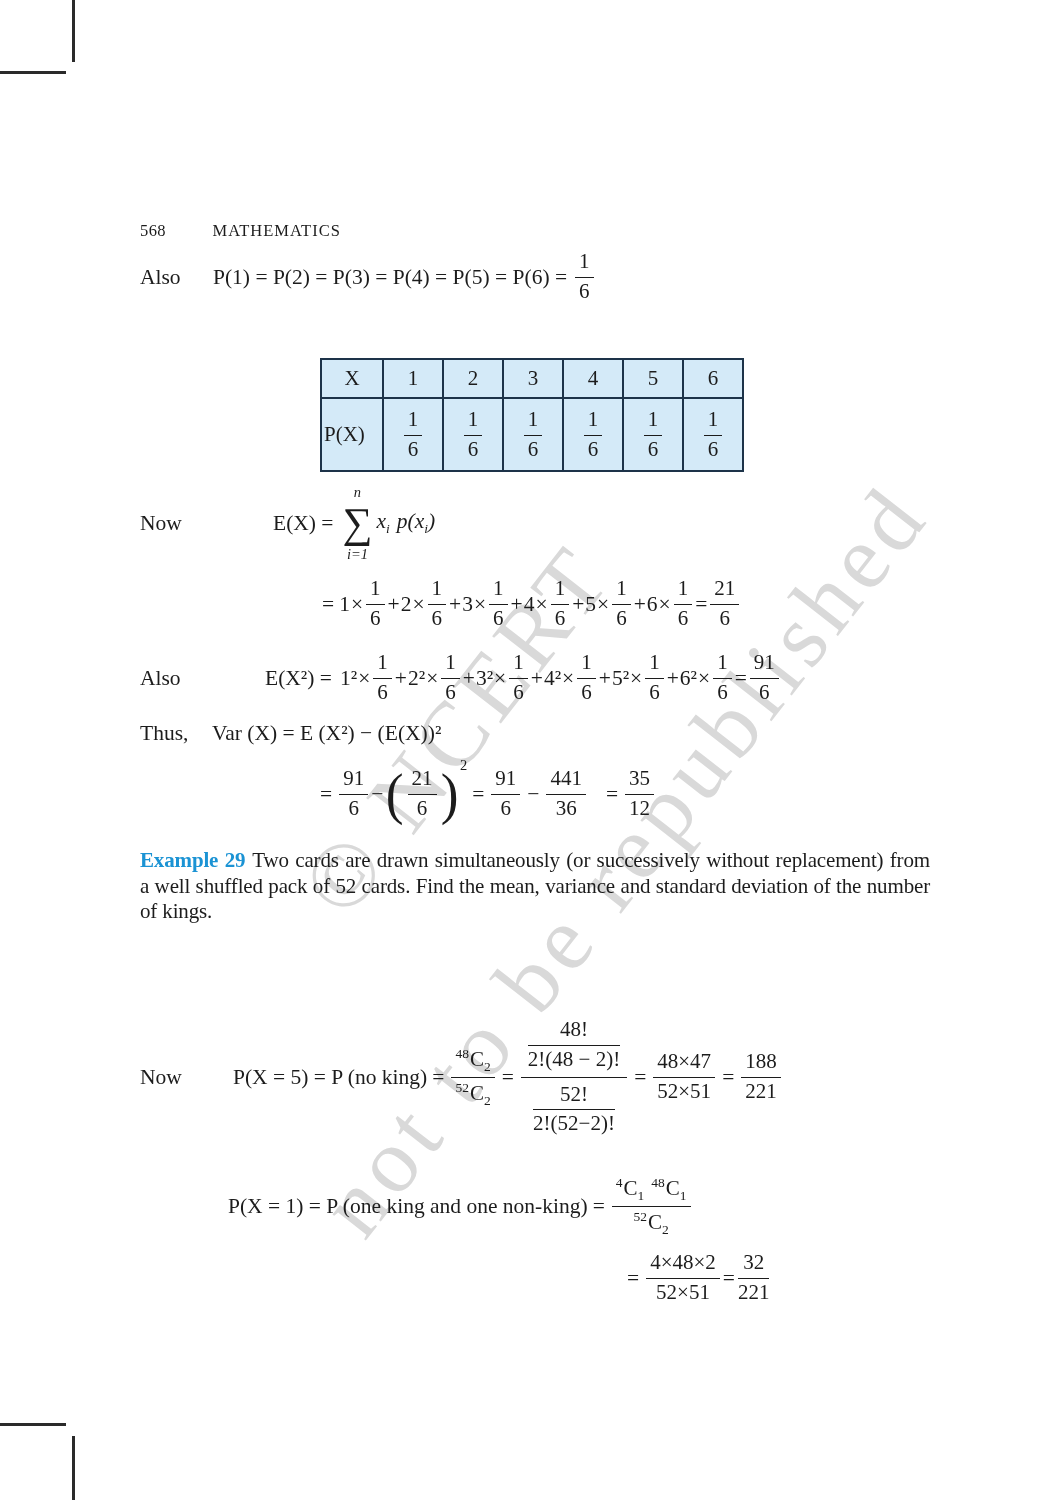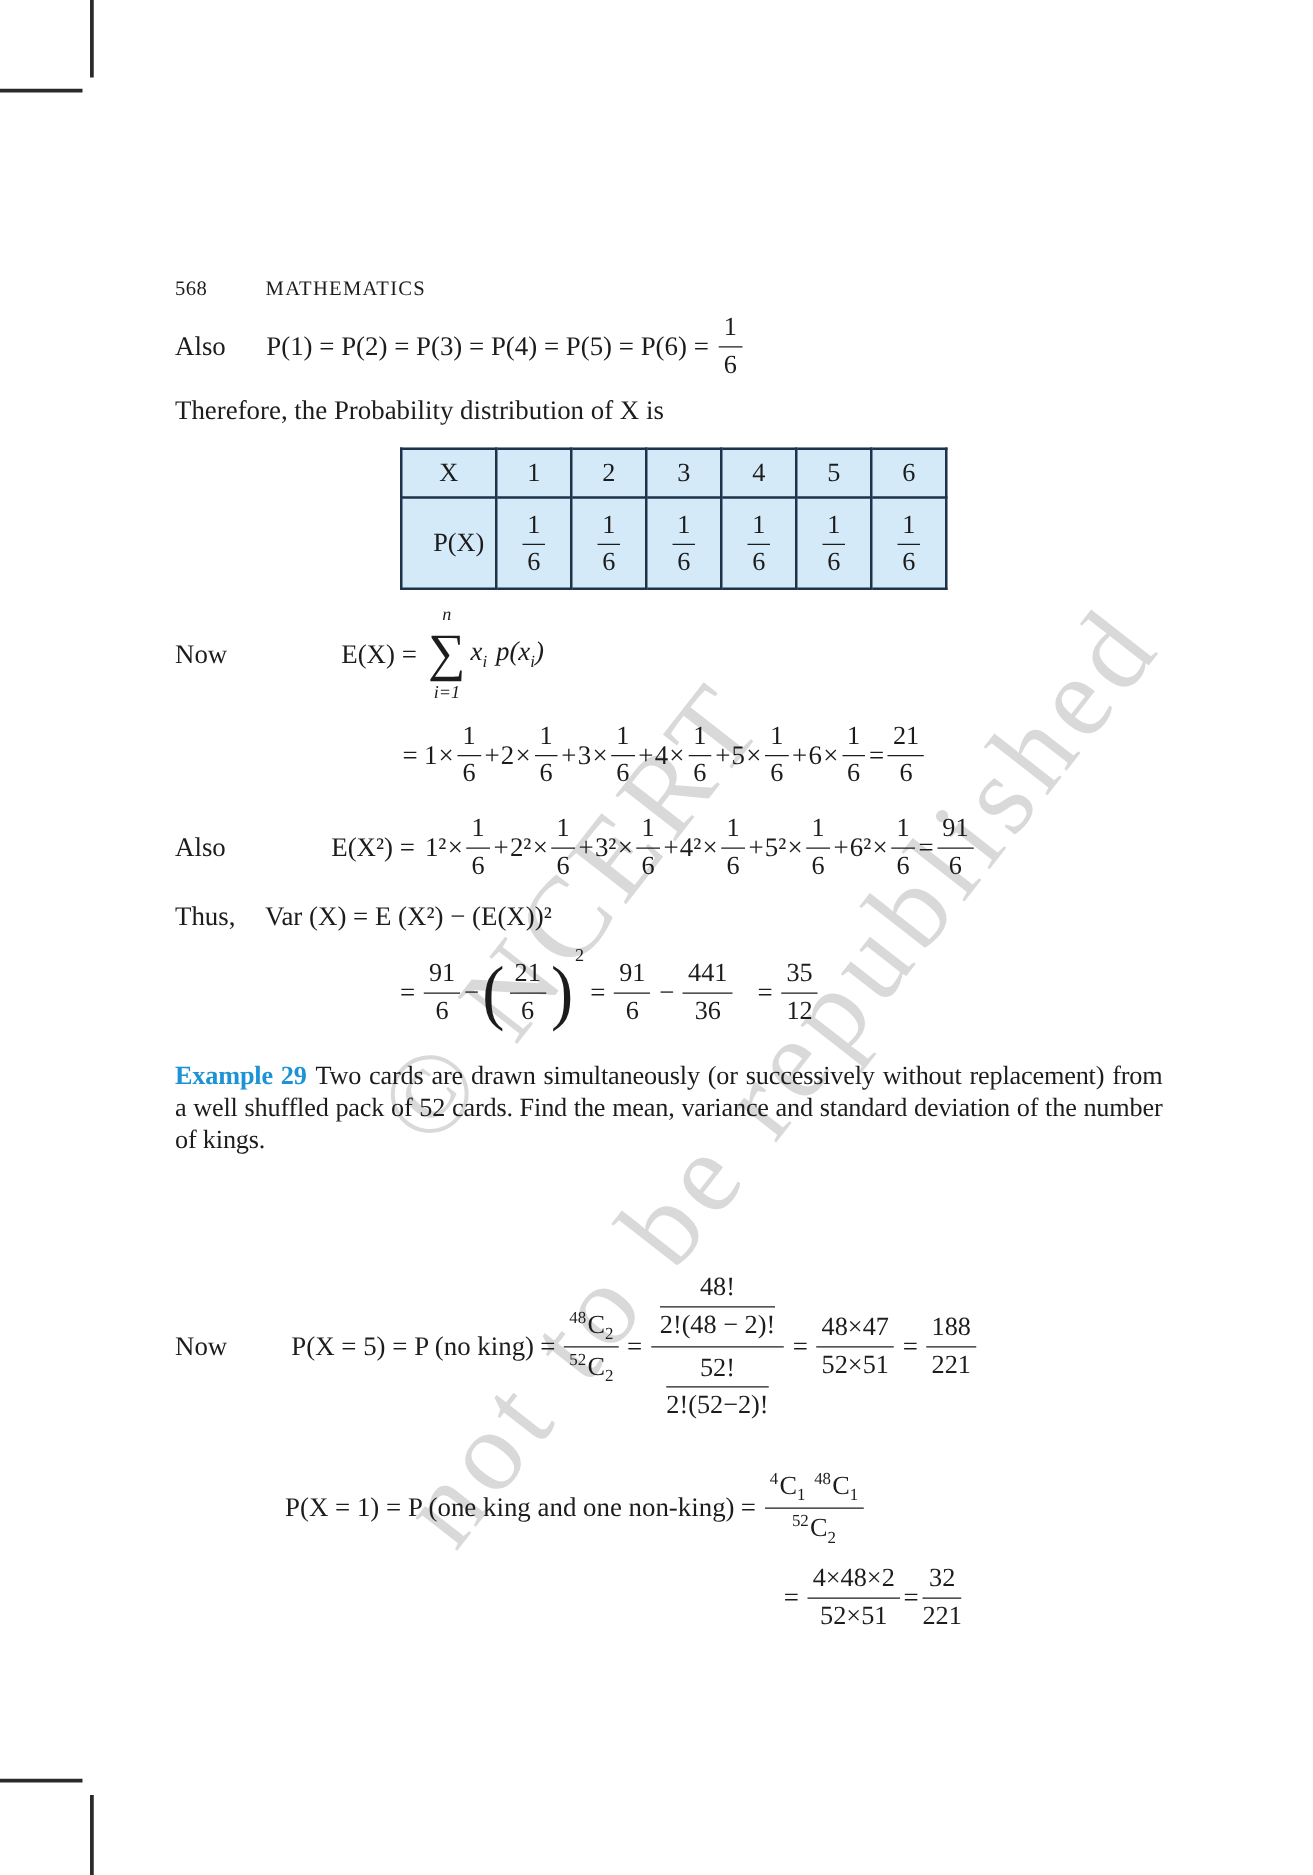--- a/index.html
+++ b/index.html
@@ -51,21 +51,21 @@
   
   .running-head{font-size:16.5px;letter-spacing:0.4px;margin-top:32px;}
   .book{margin-left:42px;letter-spacing:1px;}
   .footer{left:0;top:1428px;width:1050px;text-align:center;font-size:15px;
     font-family:"Liberation Sans","DejaVu Sans",sans-serif;letter-spacing:0.3px;color:#222;}
   
   .ptable{border-collapse:collapse;background:#d4eaf8;}
   .ptable td{border:2.5px solid #1d3349;text-align:center;font-size:21px;padding:0;}
   .ptable .hrow td{height:37px;width:58px;}
   .ptable .frow td{height:71px;width:58px;}
-  .ptable .plab{text-align:center;padding-left:16px;}
+  .ptable .plab{text-align:left;padding-left:2px;}
 </style>
 </head>
 <body>
 
 <div class="page">
 
   <div class="crop" style="left:72px;top:0;width:3px;height:62px;"></div>
   <div class="crop" style="left:0;top:71px;width:66px;height:3px;"></div>
   <div class="crop" style="left:0;top:1423px;width:66px;height:3px;"></div>
   <div class="crop" style="left:72px;top:1436px;width:3px;height:64px;"></div>
@@ -84,23 +84,20 @@
 
   <div class="row" style="left:140px;top:246px;height:62px;">
     <span class="lbl" style="width:73px;">Also</span>
     <span>P(1) = P(2) = P(3) = P(4) = P(5) = P(6) =</span>
     <span class="frac" style="margin-left:8px;">
       <span class="num">1</span>
       <span class="den">6</span>
     </span>
   </div>
 
-  <div class="block" style="left:140px;top:316px;">
-    <span>Therefore, the Probability distribution of X is</span>
-  </div>
 
   <table class="ptable" style="left:320px;top:358px;">
     <tbody>
         <tr class="hrow">
       <td>X</td>
       <td>1</td>
       <td>2</td>
       <td>3</td>
       <td>4</td>
       <td>5</td>

